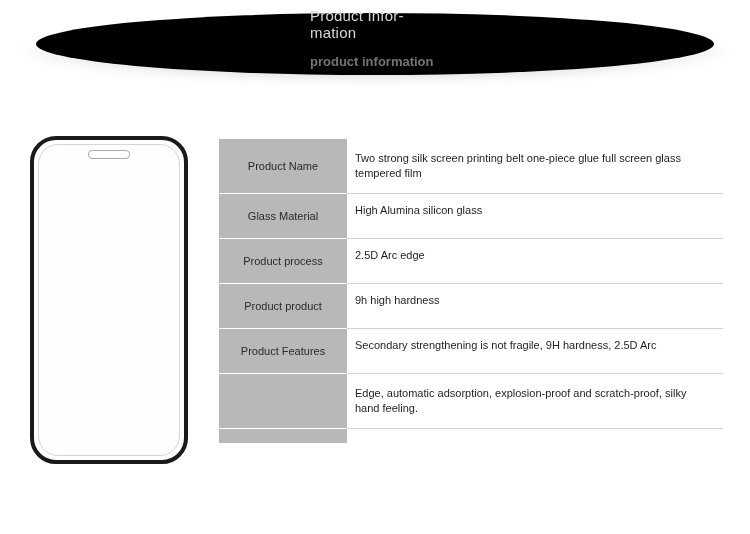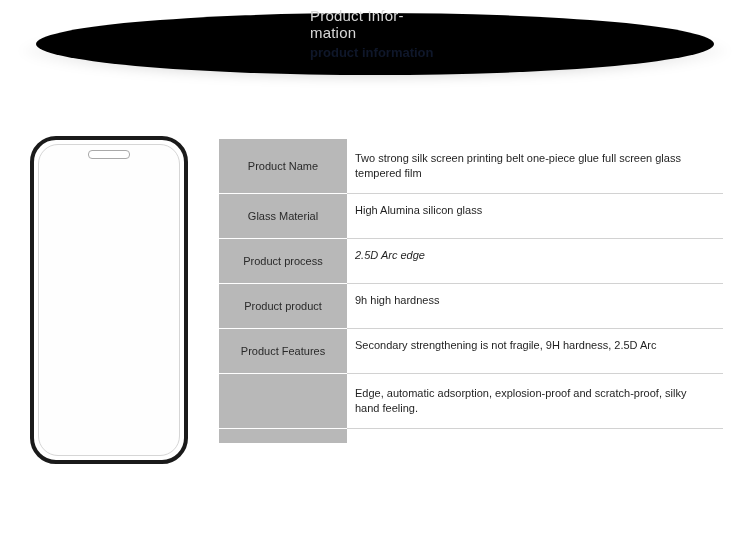--- a/index.html
+++ b/index.html
@@ -50,25 +50,25 @@
     z-index: 5;
   }
   .banner-title {
     color: #d8d8d8;
     font-size: 15px;
     line-height: 17px;
     font-weight: 400;
     letter-spacing: 0.2px;
   }
   .banner-sub {
-    color: #0f172a;
+    color: #737373;
     font-size: 13px;
     line-height: 17px;
     font-weight: bold;
-    margin-top: 3px;
+    margin-top: 12px;
   }
 
   
   .phone {
     position: absolute;
     left: 30px;
     top: 136px;
     width: 158px;
     height: 328px;
     background: #ffffff;
@@ -131,21 +131,21 @@
     padding: 9px 10px 20px 8px;
     border-bottom: 1px solid #d2d2d2;
     line-height: 15px;
   }
   
   .lbl-s { font-size: 11px; }
   .lbl-m { font-size: 12px; }
   .lbl-l { font-size: 12.5px; }
   .val-s { font-size: 10.5px; }
   .val-m { font-size: 12px; margin-left: 36px; }
-  .val-xl { font-size: 15px; font-style: italic; }
+  .val-xl { font-size: 15px; }
   .row-tall td { padding-top: 12px; padding-bottom: 12px; }
   .last-label { background: #b8b8b8; height: 14px; }
   .last-value { background: #ffffff; height: 14px; border-bottom: none; }
 </style>
 </head>
 <body>
 
 <div class="banner">
   <div class="banner-shadow"></div>
   <div class="banner-ellipse"></div>

